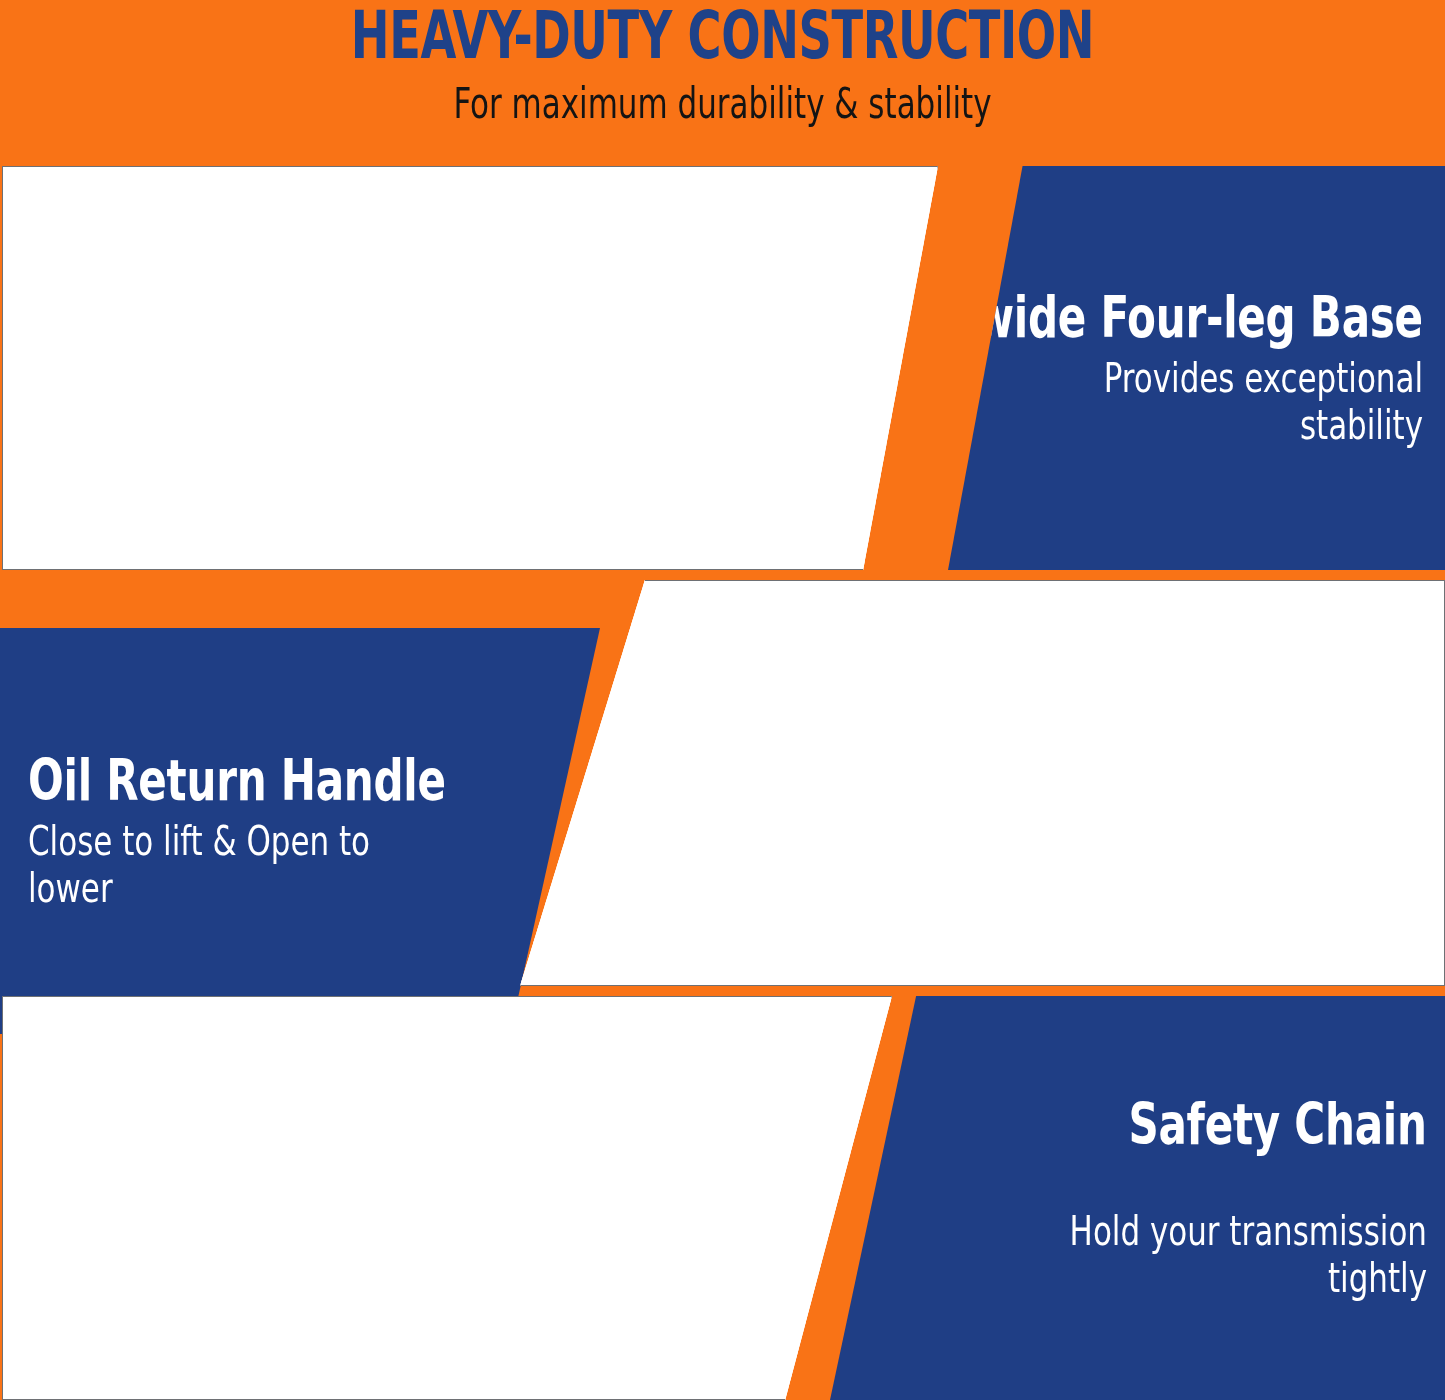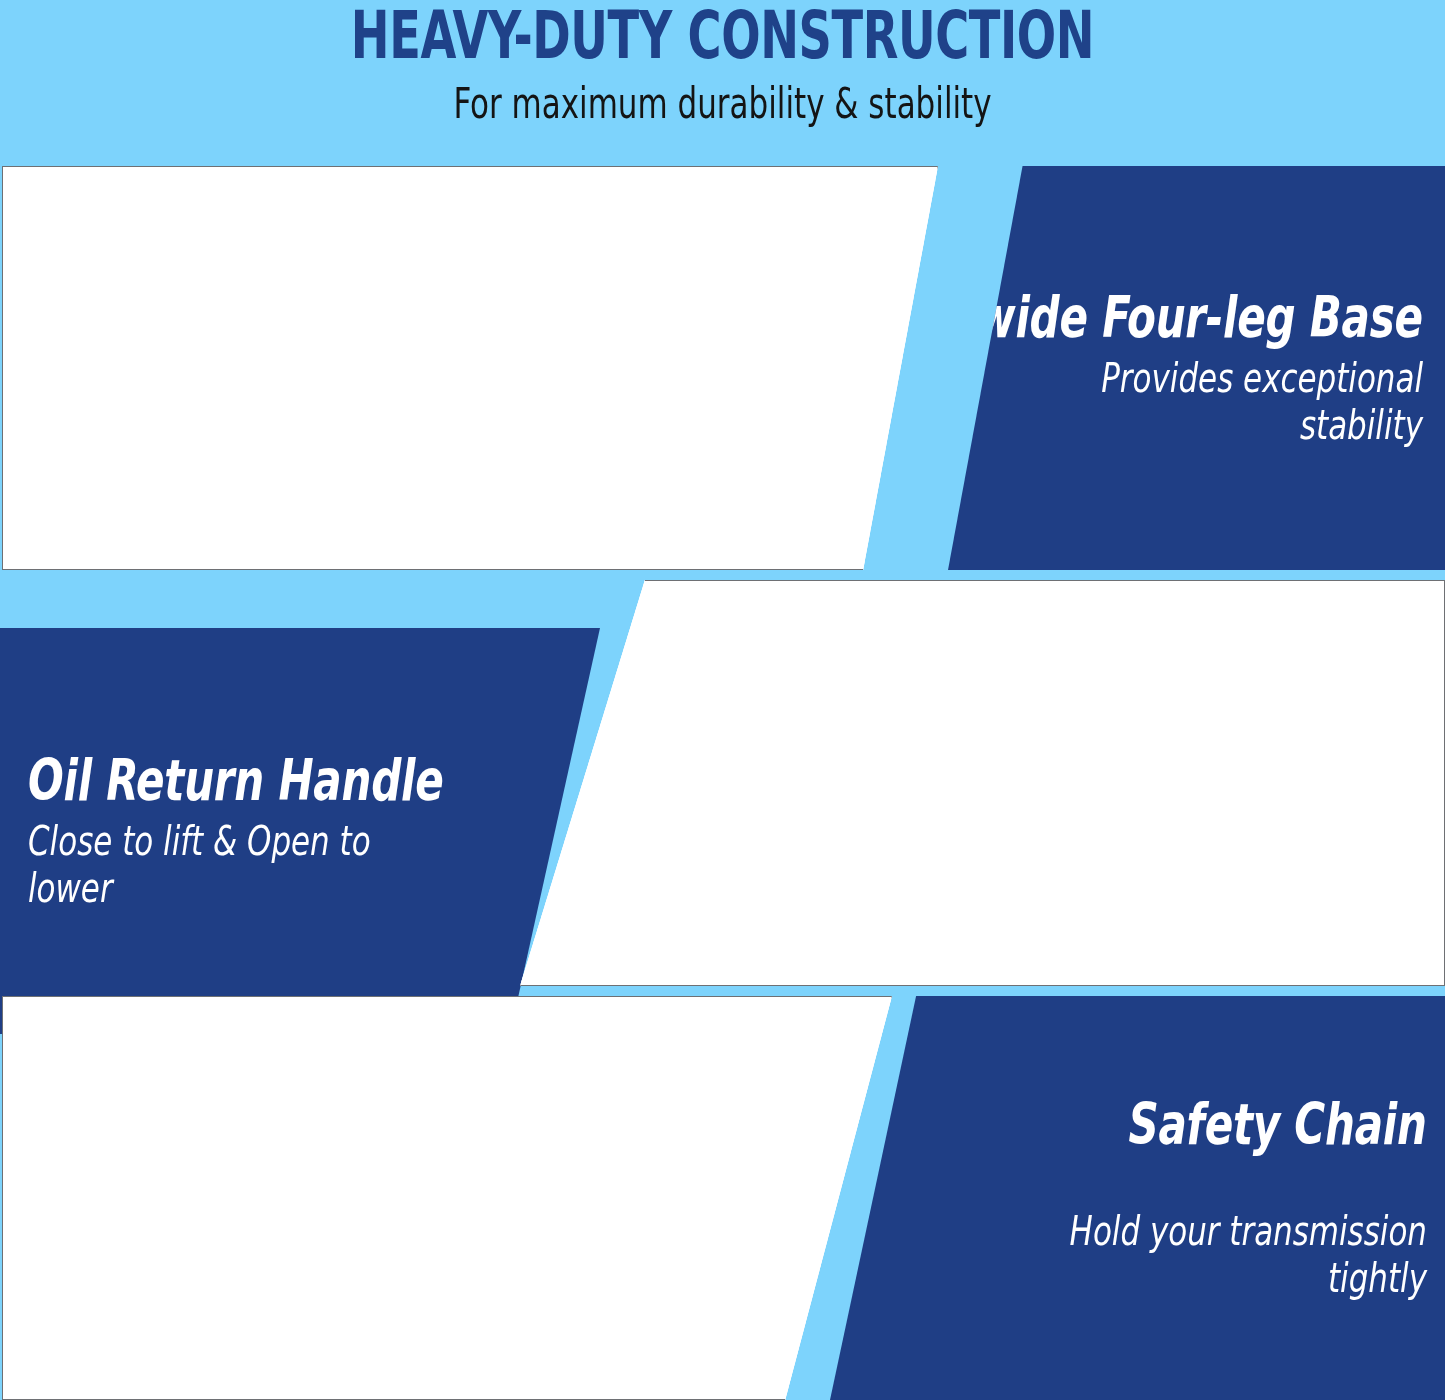--- a/index.html
+++ b/index.html
@@ -1,20 +1,20 @@
 <!DOCTYPE html>
 <html><head>
 <meta charset="utf-8">
 <title>Heavy-Duty Construction Infographic</title>
 <style>
   *{margin:0;padding:0;box-sizing:border-box;}
   html,body{width:1445px;height:1400px;background:#ffffff;overflow:hidden;}
   body{font-family:"Liberation Sans","DejaVu Sans",sans-serif;}
 
-  #page{position:relative;width:1445px;height:1400px;background:#7dd3fc;}
+  #page{position:relative;width:1445px;height:1400px;background:#f97316;}
 
   
   #header{position:absolute;left:0;top:0;width:1445px;height:160px;}
   #title{
     position:absolute;left:0;top:2px;width:1445px;
     text-align:center;
     font-family:"Liberation Sans Narrow","DejaVu Sans Condensed","Liberation Sans",sans-serif;
     font-weight:bold;font-size:66px;line-height:68px;
     letter-spacing:-0.5px;
     color:#1F4289;
@@ -38,21 +38,21 @@
   #row3{top:996px;height:404px;}
 
   
   .photo-panel{position:absolute;top:0;height:100%;background:#ffffff;overflow:hidden;}
   .photo-panel .frame{position:absolute;inset:0;border:1.5px solid #6e7074;background:#fff;}
 
   
   .blue-panel{position:absolute;top:0;height:100%;background:#1F3E85;}
 
   .blue-inner{position:absolute;top:0;left:0;width:100%;height:100%;
-    display:flex;flex-direction:column;justify-content:center;font-style:italic;}
+    display:flex;flex-direction:column;justify-content:center;}
   .cal-title{
     font-family:"Liberation Sans Narrow","DejaVu Sans Condensed","Liberation Sans",sans-serif;
     font-weight:bold;color:#ffffff;font-size:57px;line-height:60px;
     letter-spacing:-0.3px;
     transform:scaleX(0.82);
     white-space:nowrap;
   }
   .cal-sub{
     font-family:"Liberation Sans Narrow","DejaVu Sans Condensed","Liberation Sans",sans-serif;
     font-weight:normal;color:#ffffff;font-size:40px;line-height:47px;

